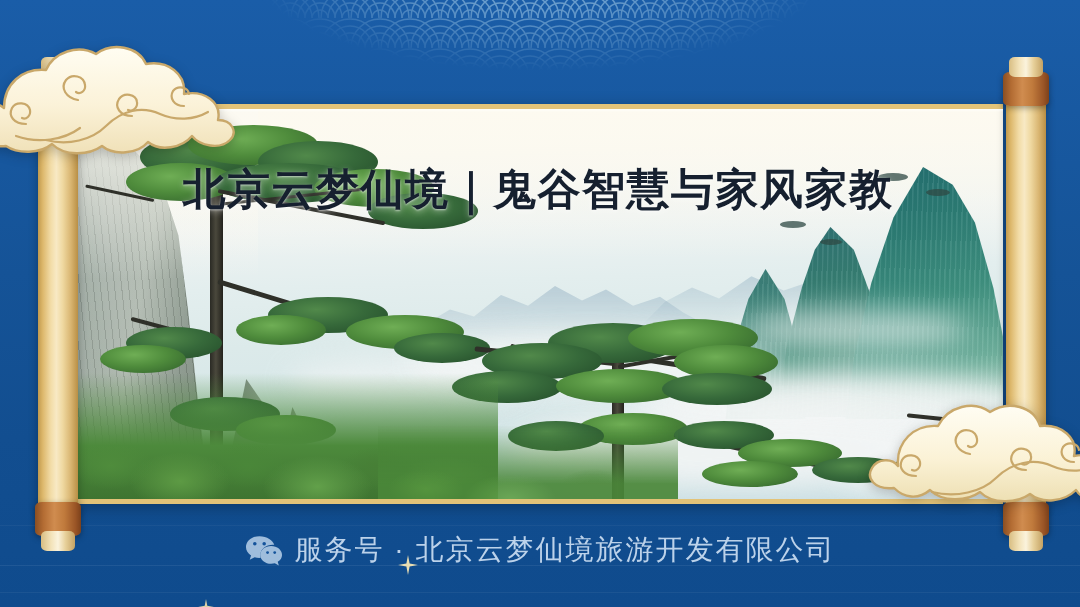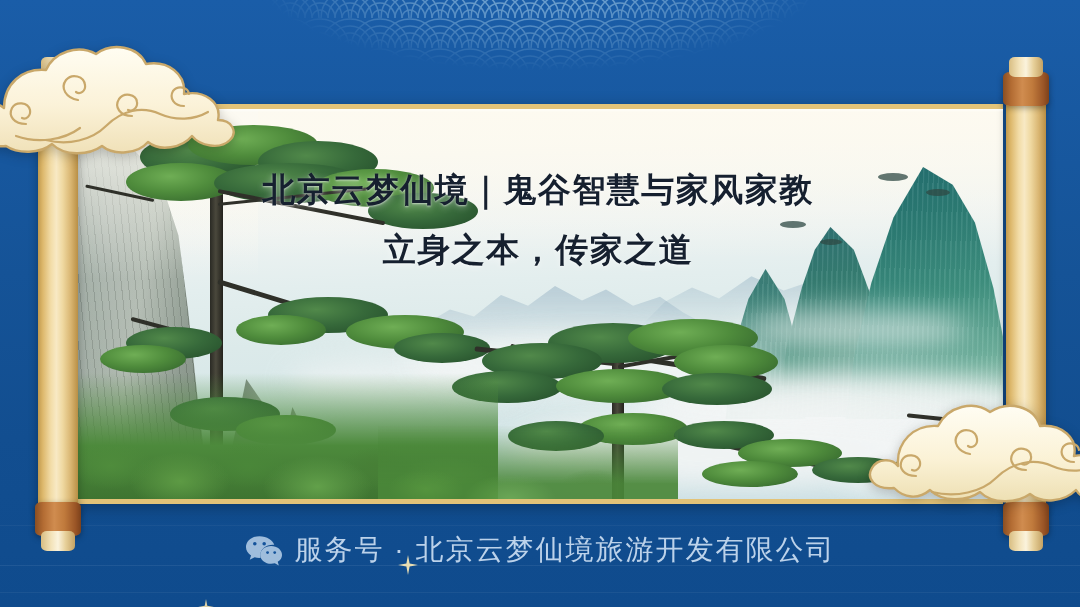--- a/index.html
+++ b/index.html
@@ -227,21 +227,21 @@
   .cap.bot .cap-knob{ bottom:-15px; }
 
   
   #titleblock {
     position:absolute; left:78px; top:160px; width:920px;
     text-align:center; z-index:30; pointer-events:none;
   }
   .t-line {
     font-family:"Liberation Serif", serif;
     font-weight:700;
-    font-size:33px;
+    font-size:43px;
     line-height:60px;
     letter-spacing:1.5px;
     color:#16202f;
     text-shadow:0 1px 2px rgba(255,255,255,.55), 0 2px 7px rgba(255,255,255,.45);
     white-space:nowrap;
   }
   .t-sub {
     margin-top:10px;
     font-family:"Liberation Serif", serif;
     font-weight:700;
@@ -420,21 +420,20 @@
           <span class="cap-knob"></span>
         </div>
       <div class="cap bot">
           <span class="cap-knob"></span>
         </div>
     </div>
   </div>
 
   <div id="titleblock">
     <div class="t-line">北京云梦仙境｜鬼谷智慧与家风家教</div>
-    <div class="t-line">立身之本，传家之道</div>
   </div>
 
   <svg id="cloud-tl" class="cloudwrap" viewBox="0 0 280 150">
     <defs>
       <linearGradient id="cg" x1="0" y1="0" x2="0" y2="1">
         <stop offset="0%" stop-color="#fffdf2"></stop>
         <stop offset="55%" stop-color="#fbf2d8"></stop>
         <stop offset="100%" stop-color="#f0e1b8"></stop>
       </linearGradient>
     </defs>

